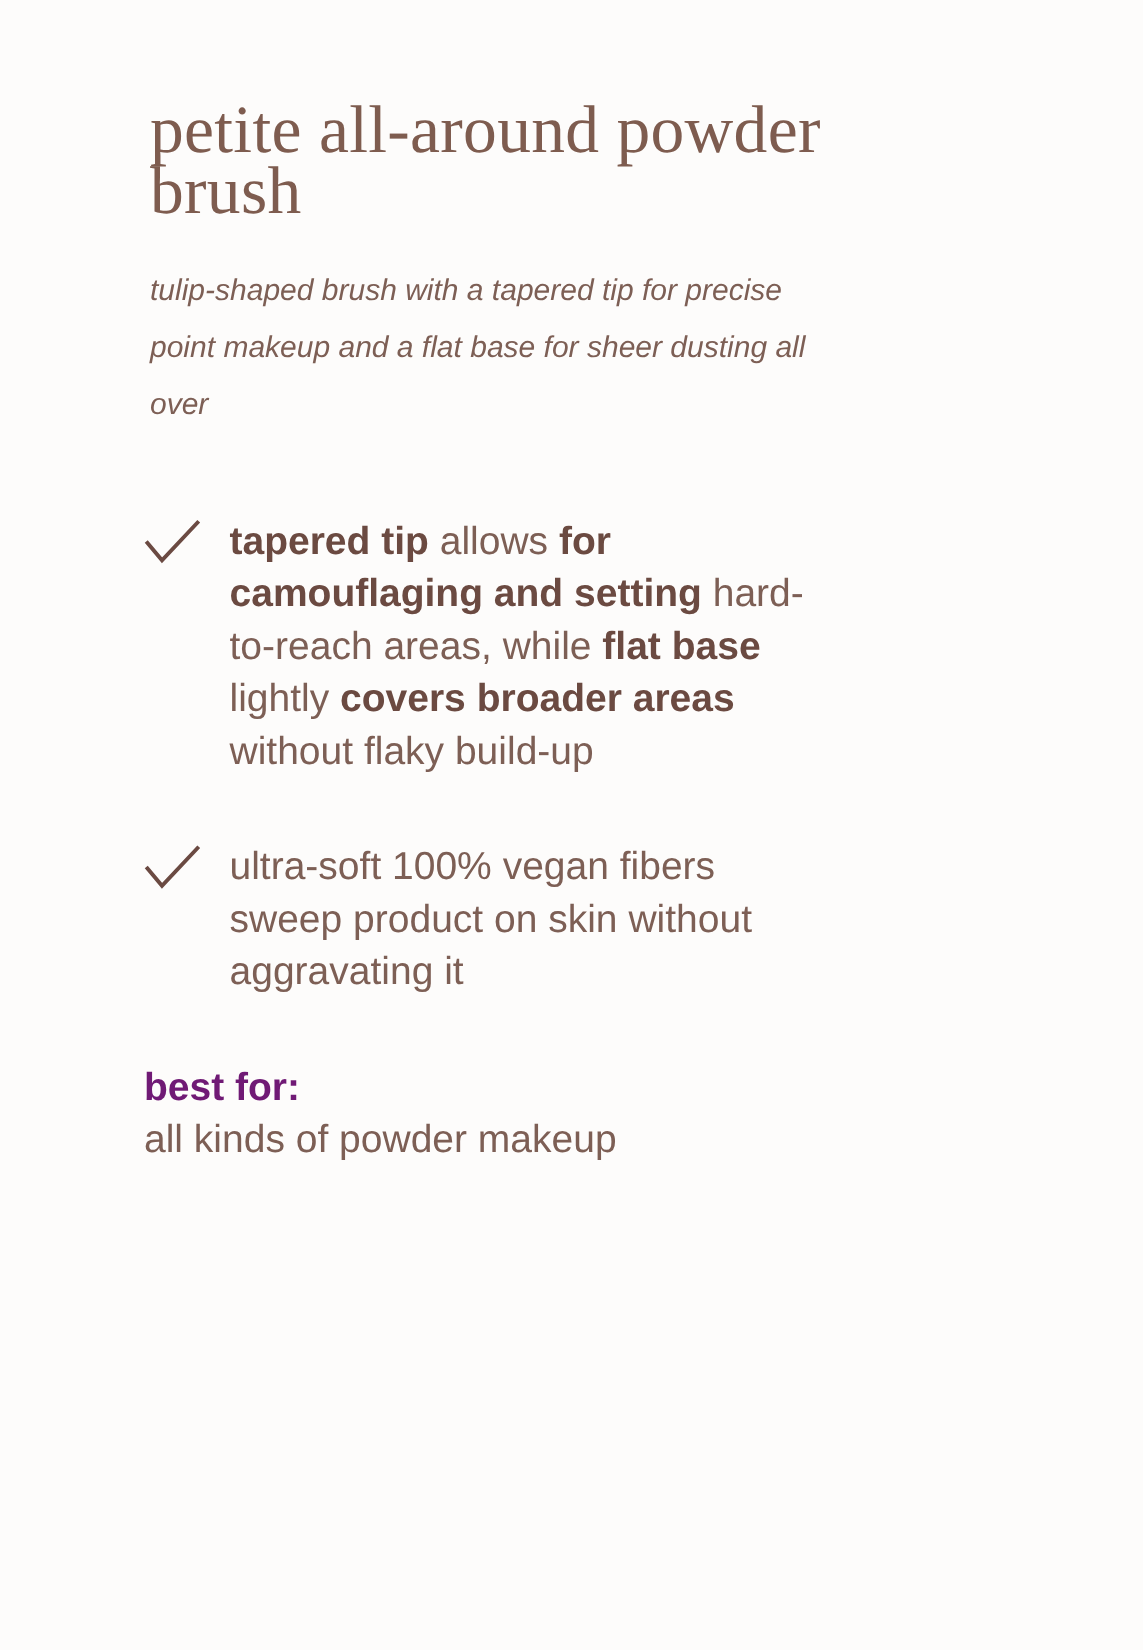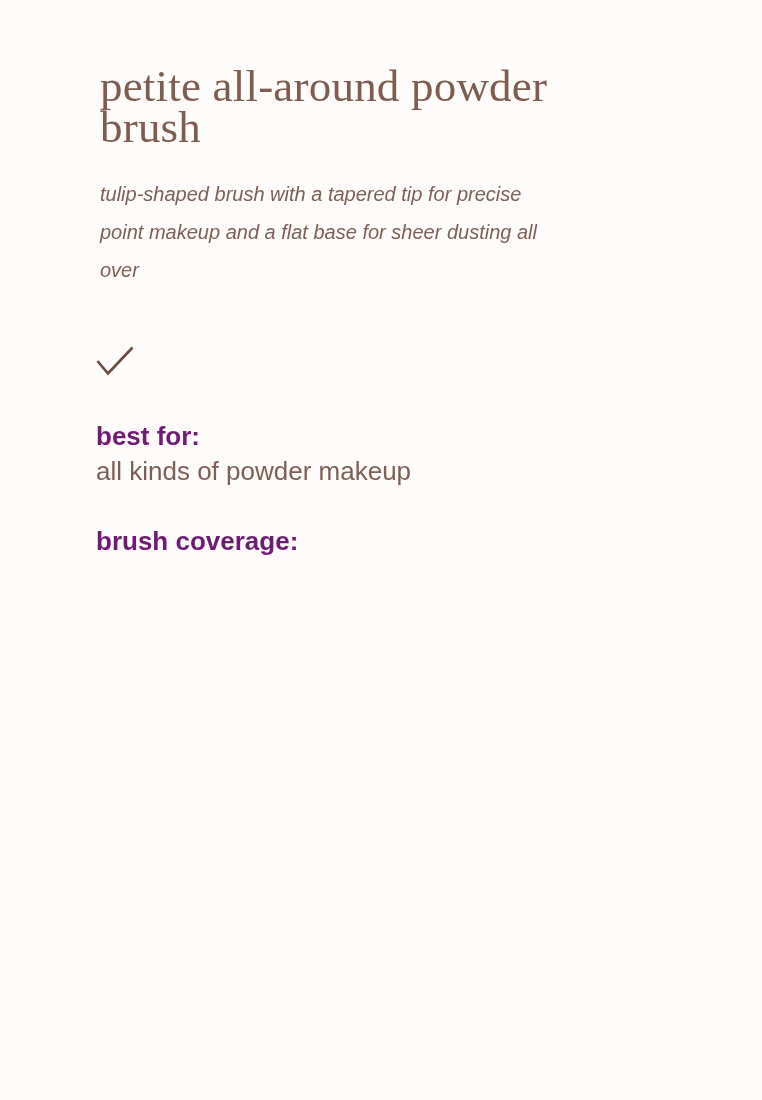--- a/index.html
+++ b/index.html
@@ -88,31 +88,39 @@
 
   <ul class="features">
 
 
     <li class="feature">
       <span class="check">
         <svg width="38" height="31" viewBox="0 0 38 31" fill="none" xmlns="http://www.w3.org/2000/svg">
           <polyline points="1.5,15 12,27.5 36.5,1.5" stroke="#6b4a42" stroke-width="2.6" fill="none"></polyline>
         </svg>
       </span>
+      <p class="feature-text"><b>tapered tip</b><span> allows </span><b>for camouflaging and setting</b><span> hard-to-reach areas, while </span><b>flat base</b><span> lightly </span><b>covers broader areas</b><span> without flaky build-up</span></p>
     </li>
 
+    <li class="feature">
+      <span class="check">
+        <svg width="38" height="31" viewBox="0 0 38 31" fill="none" xmlns="http://www.w3.org/2000/svg">
+          <polyline points="1.5,15 12,27.5 36.5,1.5" stroke="#6b4a42" stroke-width="2.6" fill="none"></polyline>
+        </svg>
+      </span>
+      <p class="feature-text"><span>ultra-soft 100% vegan fibers sweep product on skin without aggravating it</span></p>
+    </li>
 
   </ul>
 
   <div class="details">
 
     <div class="detail">
       <p class="detail-label">best for:</p>
       <p class="detail-value">all kinds of powder makeup</p>
     </div>
 
     <div class="detail">
-      <p class="detail-label">brush coverage:</p>
     </div>
 
   </div>
 
 </div>
 
 </body></html>

